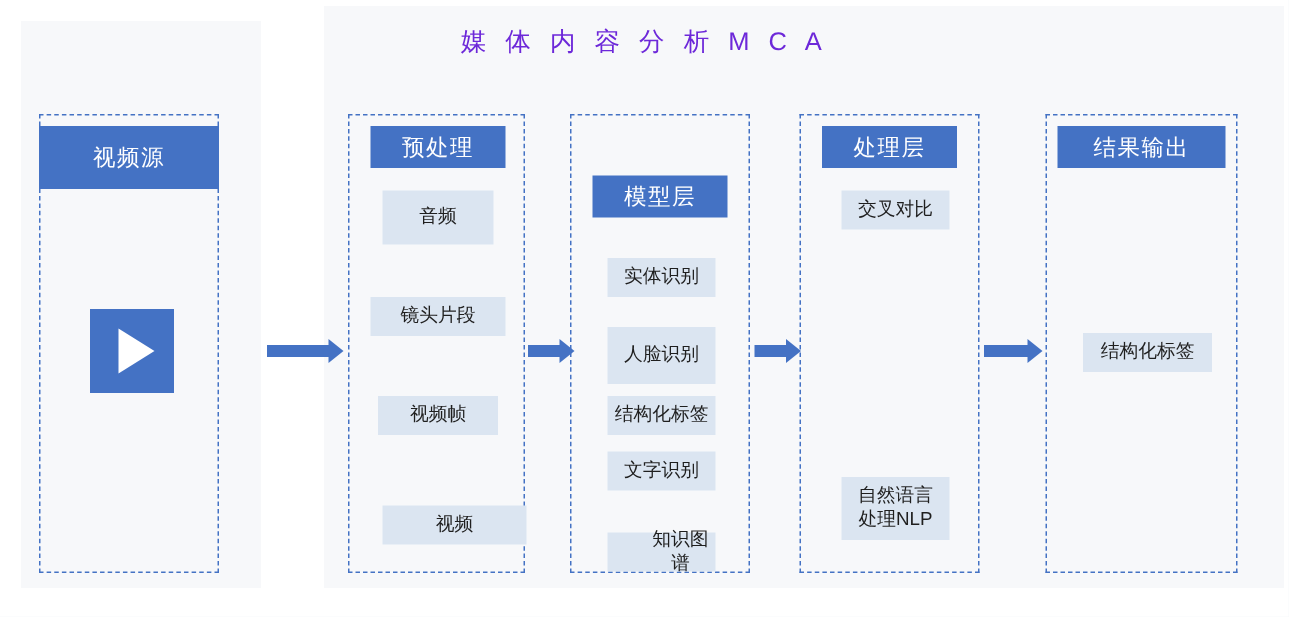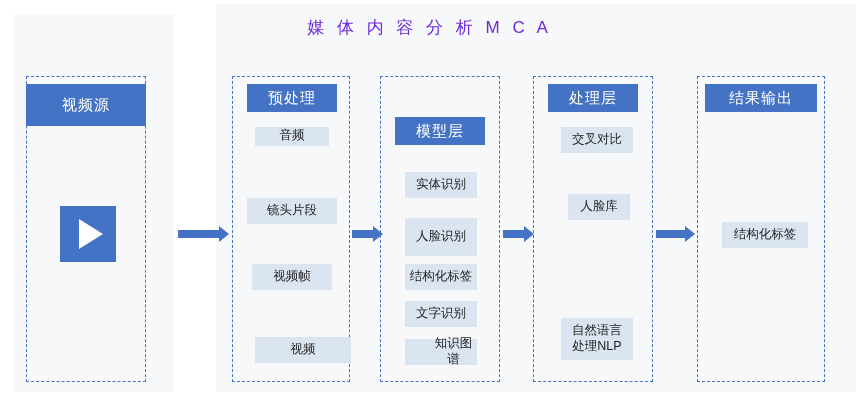--- a/index.html
+++ b/index.html
@@ -106,41 +106,40 @@
   <div class="dashed-col" style="left:26px; top:76px; width:120px; height:306px;"></div>
   <div class="col-header" style="left:26px; top:84px; width:120px; height:42px;">视频源</div>
   <div class="play-box" style="left:60px; top:206px; width:56px; height:56px;">
     <div class="play-tri"></div>
   </div>
 
   <div class="arrow" style="left:178px; top:230px; width:42px;"></div>
 
   <div class="dashed-col" style="left:232px; top:76px; width:118px; height:306px;"></div>
   <div class="col-header" style="left:247px; top:84px; width:90px; height:28px;">预处理</div>
-  <div class="chip" style="left:255px; top:127px; width:74px; height:19px;font-family:Liberation Mono, monospace;">音频</div>
+  <div class="chip" style="left:255px; top:127px; width:74px; height:36px;">音频</div>
   <div class="chip" style="left:247px; top:198px; width:90px; height:26px;">镜头片段</div>
   <div class="chip" style="left:252px; top:264px; width:80px; height:26px;">视频帧</div>
   <div class="chip" style="left:255px; top:337px; width:96px; height:26px;">视频</div>
 
   <div class="arrow" style="left:352px; top:230px; width:22px;"></div>
 
   <div class="dashed-col" style="left:380px; top:76px; width:120px; height:306px;"></div>
   <div class="col-header" style="left:395px; top:84px; width:90px; height:28px;margin-top:33px;">模型层</div>
   <div class="chip" style="left:405px; top:172px; width:72px; height:26px;">实体识别</div>
   <div class="chip" style="left:405px; top:218px; width:72px; height:38px;">人脸识别</div>
   <div class="chip" style="left:405px; top:264px; width:72px; height:26px;">结构化标签</div>
   <div class="chip" style="left:405px; top:301px; width:72px; height:26px;">文字识别</div>
-  <div class="chip" style="left:405px; top:339px; width:72px; height:26px;padding-left:25px;">知识图谱</div>
+  <div class="chip" style="left:405px; top:355px; width:72px; height:26px;padding-left:25px;">知识图谱</div>
 
   <div class="arrow" style="left:503px; top:230px; width:22px;"></div>
 
   <div class="dashed-col" style="left:533px; top:76px; width:120px; height:306px;"></div>
   <div class="col-header" style="left:548px; top:84px; width:90px; height:28px;">处理层</div>
   <div class="chip" style="left:561px; top:127px; width:72px; height:26px;">交叉对比</div>
-  <div class="chip" style="left:568px; top:194px; width:62px; height:26px;">人脸库</div>
   <div class="chip" style="left:561px; top:318px; width:72px; height:42px; white-space: pre-line;">自然语言
 处理NLP</div>
 
   <div class="arrow" style="left:656px; top:230px; width:30px;"></div>
 
   <div class="dashed-col" style="left:697px; top:76px; width:128px; height:306px;"></div>
   <div class="col-header" style="left:705px; top:84px; width:112px; height:28px;">结果输出</div>
   <div class="chip" style="left:722px; top:222px; width:86px; height:26px;">结构化标签</div>
 
 </div>

